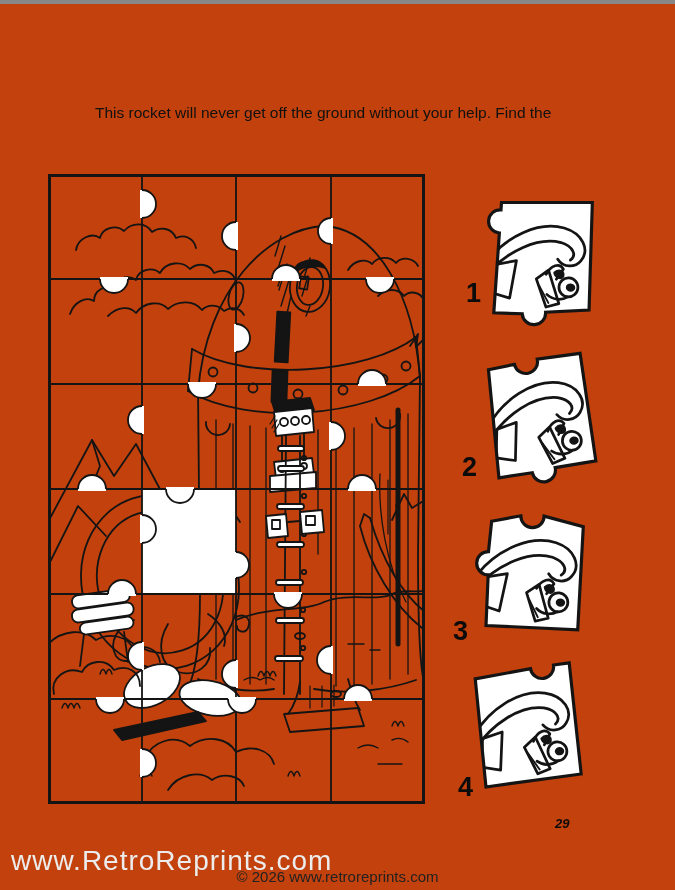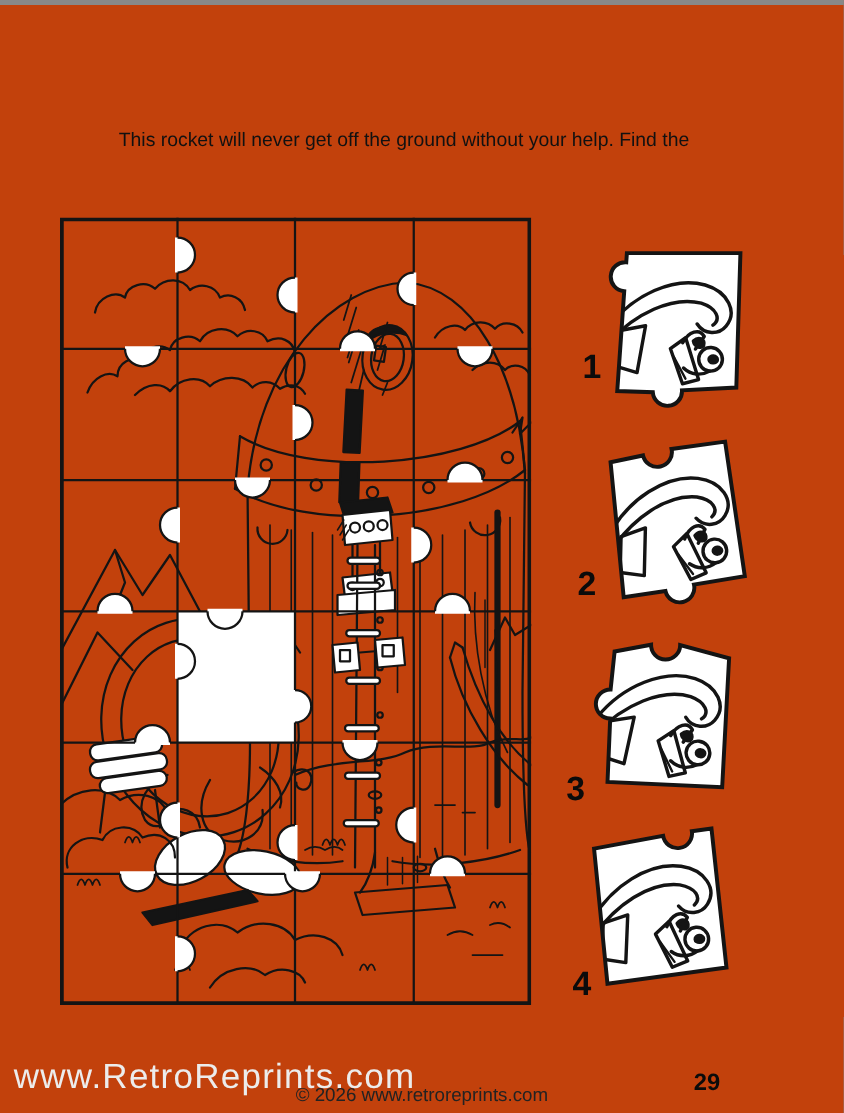--- a/index.html
+++ b/index.html
@@ -22,22 +22,22 @@
   .pnum{position:absolute;font-weight:bold;font-size:27px;color:#0b0b0b;
     letter-spacing:0;}
   .n1{left:466px;top:274px;}
   .n2{left:462px;top:448px;}
   .n3{left:453px;top:612px;}
   .n4{left:458px;top:768px;}
   .watermark{position:absolute;left:11px;top:841px;font-size:28px;
     color:#ececec;letter-spacing:1px;font-weight:400;}
   .copyright{position:absolute;left:0;top:864px;width:675px;text-align:center;
     font-family:Liberation Sans, sans-serif;font-size:15px;color:#222;}
-  .pageno{position:absolute;left:555px;top:852px;font-weight:bold;
-    font-size:19px;color:#0b0b0b;}
+  .pageno{position:absolute;left:555px;top:812px;font-weight:bold;
+    font-size:13px;color:#0b0b0b;font-style:italic;}
 </style>
 </head>
 <body>
 
 <div class="page">
 
   <div class="instruction">
     <div class="l1">This rocket will never get off the ground without your help. Find the</div>
   </div>
 

